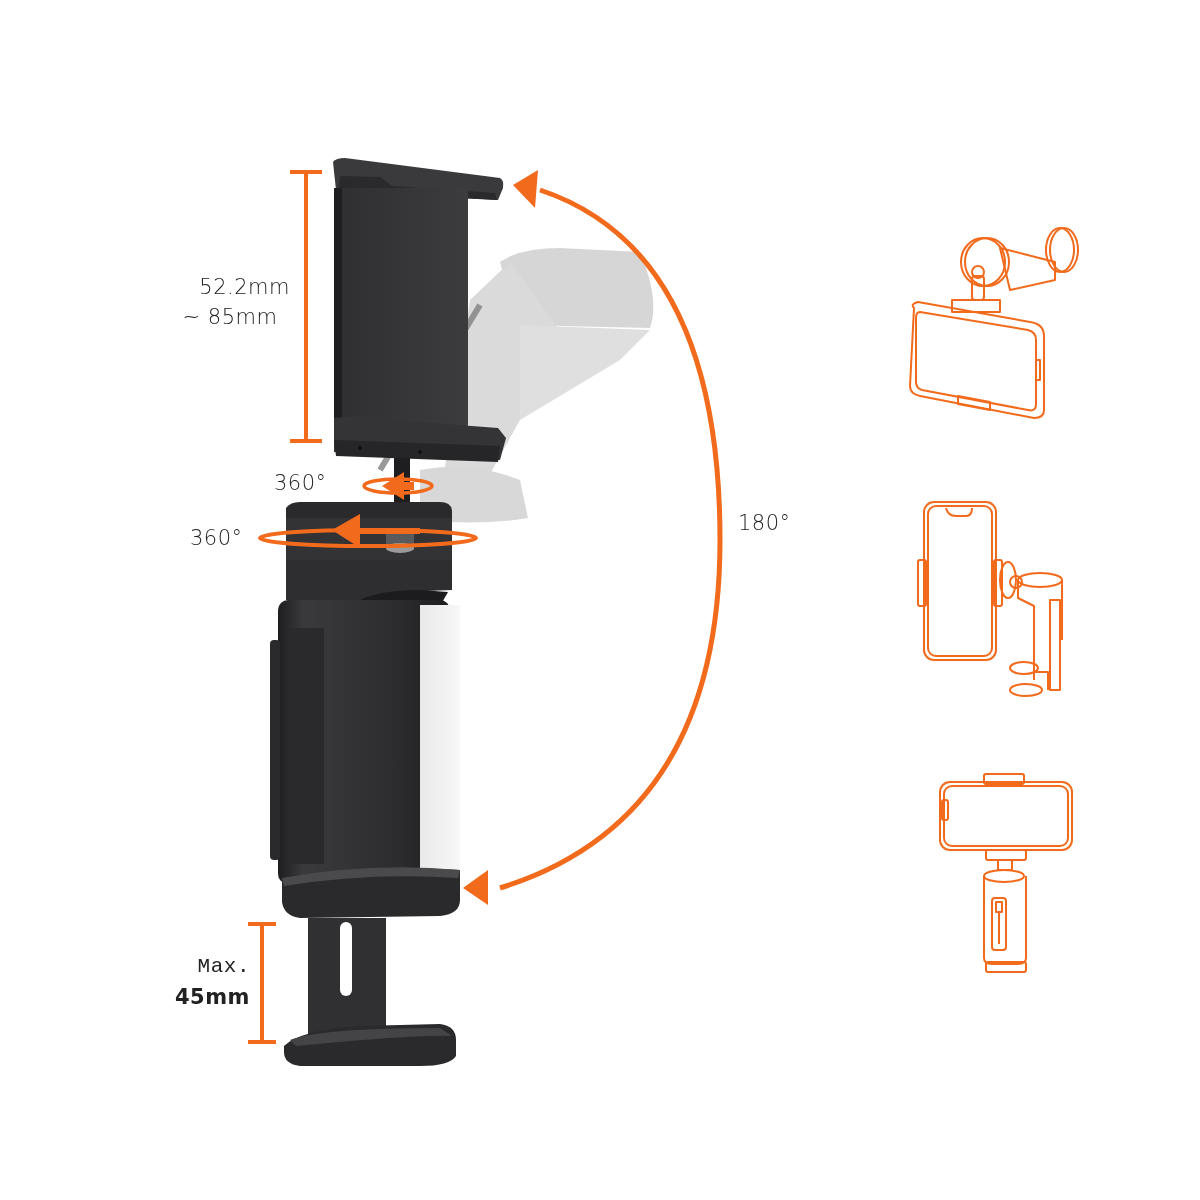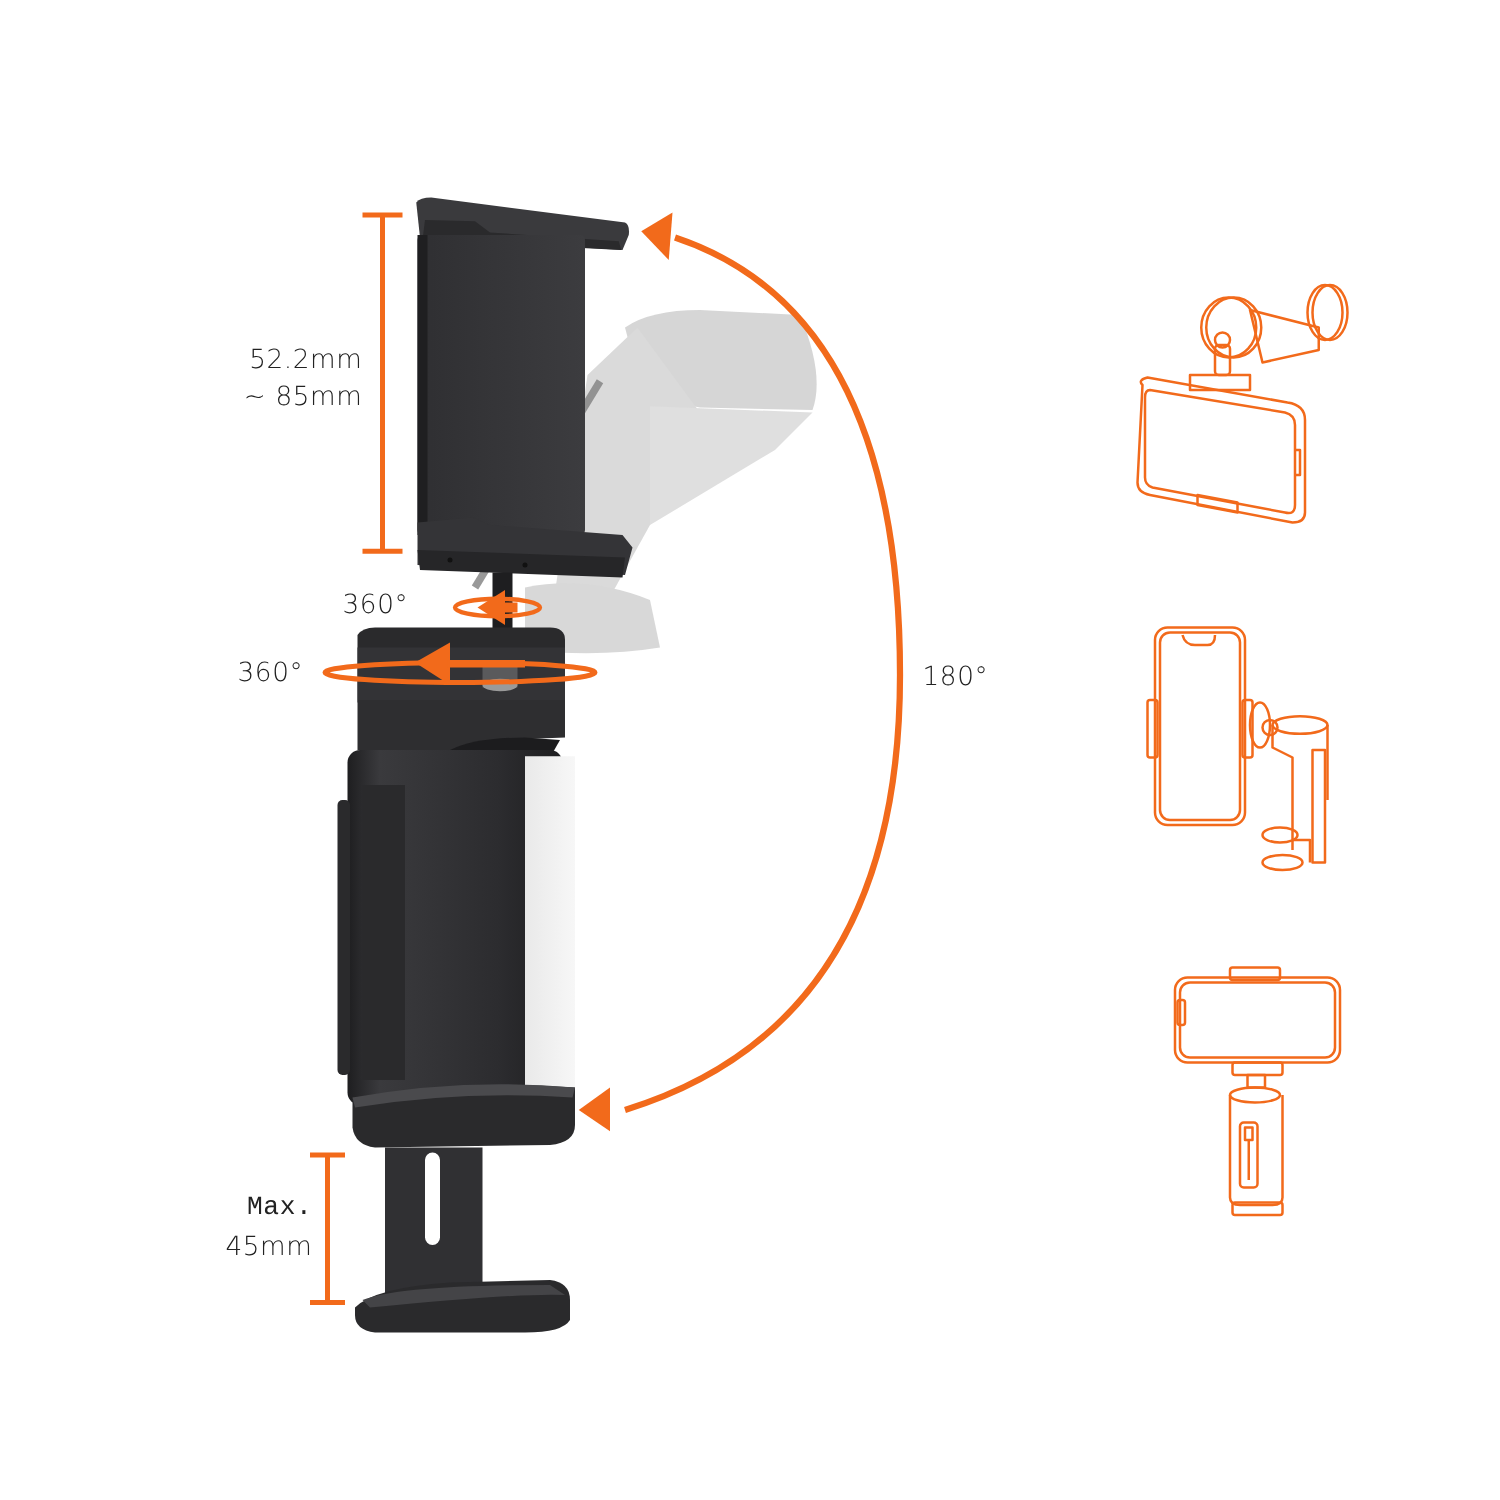--- a/index.html
+++ b/index.html
@@ -157,23 +157,23 @@
       <ellipse cx="1004" cy="876" rx="20" ry="6"></ellipse>
       <path d="M984 876 L984 958 Q984 964 992 964 L1018 964 Q1026 964 1026 958 L1026 876"></path>
       <rect x="992" y="898" width="14" height="52" rx="3"></rect>
       <rect x="996" y="902" width="6" height="10"></rect>
       <line x1="999" y1="912" x2="999" y2="944"></line>
       <rect x="986" y="962" width="40" height="10" rx="2"></rect>
     </g>
   </svg>
 
   <div class="label right" style="left:170px; top:272px; width:120px;">52.2mm</div>
-  <div class="label right" style="left:170px; top:302px; width:120px;">~ 85mm</div>
+  <div class="label right" style="left:170px; top:302px; width:120px;text-align:center;">~ 85mm</div>
 
   <div class="label" style="left:274px; top:468px;">360°</div>
   <div class="label" style="left:190px; top:523px;">360°</div>
 
-  <div class="label" style="left:738px; top:526px;">180°</div>
+  <div class="label" style="left:738px; top:508px;">180°</div>
 
   <div class="label right" style="left:140px; top:952px; width:110px;font-family:Liberation Mono, monospace;">Max.</div>
-  <div class="label right" style="left:140px; top:982px; width:110px;">45mm</div>
+  <div class="label right" style="left:140px; top:982px; width:110px;font-weight:bold;">45mm</div>
 
 </div>
 
 </body></html>

